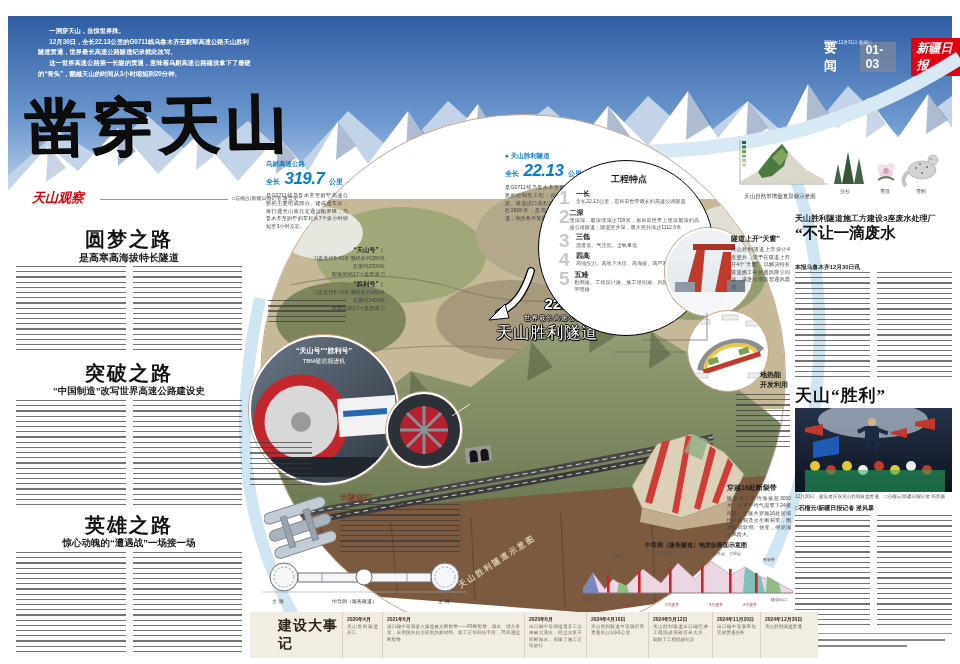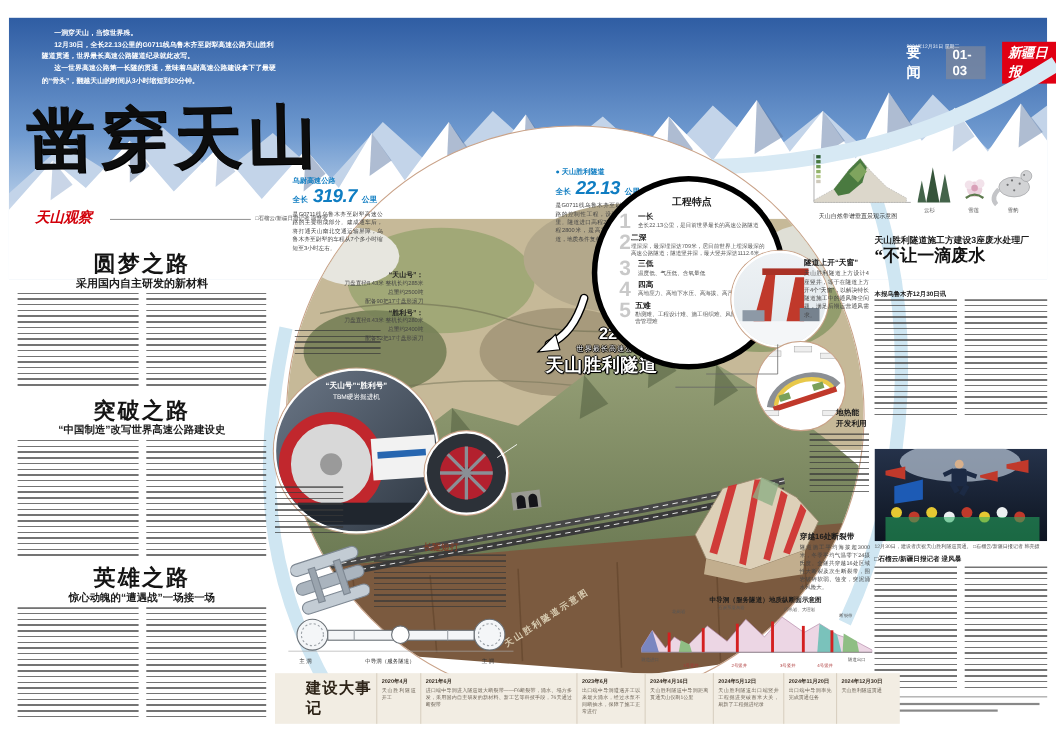--- a/index.html
+++ b/index.html
@@ -161,41 +161,41 @@
         <path d="M 13,12 L 13,4 A 4,4 0 0 1 21,4 L 21,12 Z" fill="#14141a"></path>
       </g>
     </svg>
   </div>
 
   <div class="abs" style="left:492px;top:294px;width:106px;text-align:right;line-height:1.25;">
     <div class="outline-w" style="font-weight:700;">
       <span style="font-size:15px;">22.13</span><span style="font-size:8px;">公里</span>
     </div>
     <div class="outline-w" style="font-size:6.4px;letter-spacing:1px;">世界最长高速公路隧道</div>
-    <div class="outline-w" style="font-size:16.5px;font-weight:700;letter-spacing:.5px;">天山胜利隧道</div>
+    <div class="outline-w" style="font-size:16.5px;font-weight:400;letter-spacing:.5px;">天山胜利隧道</div>
   </div>
 
   <div class="abs" style="left:452px;top:556px;transform:rotate(-33deg);font-size:8px;font-weight:700;color:#d9cdb2;letter-spacing:2px;">天山胜利隧道示意图</div>
 
   <div class="abs" style="left:266px;top:160px;width:82px;">
     <div class="stat-label">乌尉高速公路</div>
     <div class="stat-line"><span class="stat-prefix">全长</span>
       <span class="stat-val">319.7</span>
       <span class="stat-unit">公里</span></div>
     <div class="stat-desc" style="margin-top:3px;">是G0711线乌鲁木齐至尉犁高速公路的主要组成部分。建成通车后，将打通天山南北交通运输屏障，乌鲁木齐至尉犁的车程从7个多小时缩短至3小时左右。</div>
   </div>
   <div class="abs" style="left:505px;top:152px;width:82px;">
     <div class="stat-label">● 天山胜利隧道</div>
     <div class="stat-line"><span class="stat-prefix">全长</span>
       <span class="stat-val">22.13</span>
       <span class="stat-unit">公里</span></div>
     <div class="stat-desc" style="margin-top:3px;">是G0711线乌鲁木齐至尉犁高速公路的控制性工程，设计时速100公里。隧道进口高程2770米、出口高程2800米，是高寒高海拔特长隧道，地质条件复杂，施工难度大。</div>
   </div>
 
-  <div class="abs circle" style="left:538px;top:160px;width:176px;height:176px;background:#fff;border:5px solid #000000;box-sizing:border-box;padding:12px 14px 0 20px;">
+  <div class="abs circle" style="left:538px;top:160px;width:176px;height:176px;background:#fff;border:1px solid #000000;box-sizing:border-box;padding:12px 14px 0 20px;">
     <div style="text-align:center;font-size:9px;font-weight:700;color:#1c1c1c;margin-bottom:4px;">工程特点</div>
     <div class="feat-row">
       <div class="feat-num">1</div>
       <div>
           <div class="feat-label">一长</div>
         <div class="feat-text">全长22.13公里，是目前世界最长的高速公路隧道</div>
         </div>
     </div>
     <div class="feat-row">
       <div class="feat-num">2</div>
@@ -268,21 +268,21 @@
 
   <svg class="abs" style="left:264px;top:494px;" width="72" height="66" viewBox="0 0 72 66">
     <g transform="rotate(-18 36 33)" stroke="#7e8893" fill="#c3ccd4">
       <rect x="4" y="10" width="64" height="11" rx="5.5"></rect>
       <rect x="4" y="28" width="64" height="11" rx="5.5" fill="#aab4be"></rect>
       <rect x="4" y="46" width="64" height="11" rx="5.5"></rect>
       <rect x="20" y="18" width="6" height="32" fill="#9aa4ae"></rect>
       <rect x="44" y="18" width="6" height="32" fill="#9aa4ae"></rect>
     </g>
   </svg>
-  <div class="abs" style="left:340px;top:492px;font-size:8px;font-weight:700;color:#7d3f2a;margin-left:45px;">长隧短打</div>
+  <div class="abs" style="left:340px;top:492px;font-size:8px;font-weight:700;color:#7d3f2a;">长隧短打</div>
   <div class="abs tx" style="left:340px;top:504px;width:120px;height:50px;"></div>
   <svg class="abs" style="left:262px;top:560px;" width="205" height="36" viewBox="0 0 205 36">
     <line x1="0" y1="32" x2="205" y2="32" stroke="#aaa" stroke-width=".6"></line>
     <circle cx="22" cy="17" r="14" fill="#f4f6f8" stroke="#6a7076"></circle>
     <circle cx="22" cy="17" r="10" fill="none" stroke="#9aa0a6" stroke-dasharray="2 2"></circle>
     <circle cx="183" cy="17" r="14" fill="#f4f6f8" stroke="#6a7076"></circle>
     <circle cx="183" cy="17" r="10" fill="none" stroke="#9aa0a6" stroke-dasharray="2 2"></circle>
     <rect x="36" y="13" width="133" height="9" fill="#f4f6f8" stroke="#6a7076"></rect>
     <circle cx="102" cy="17" r="8" fill="#fff" stroke="#6a7076"></circle>
     <line x1="60" y1="13" x2="60" y2="22" stroke="#9aa0a6"></line>
@@ -428,21 +428,21 @@
   <svg class="abs" style="left:0;top:0;pointer-events:none;" width="960" height="664">
     <path d="M 531,271 C 524,294 514,306 499,313" fill="none" stroke="#000" stroke-width="8" stroke-linecap="round"></path>
     <path d="M 531,271 C 524,294 514,306 499,313" fill="none" stroke="#fff" stroke-width="5.5" stroke-linecap="round"></path>
     <polygon points="489,320 505,304 509,318" fill="#fff" stroke="#000" stroke-width="1"></polygon>
     <polyline points="707,313 707,340 642,340" fill="none" stroke="#666" stroke-width=".7"></polyline>
     <polyline points="686,352 614,352" fill="none" stroke="#666" stroke-width=".7"></polyline>
     <polyline points="452,416 470,404" fill="none" stroke="#fff" stroke-width=".8"></polyline>
   </svg>
 
   <div class="abs art-title" style="left:16px;top:226px;width:226px;font-size:20px;">圆梦之路</div>
-  <div class="abs art-sub" style="left:16px;top:251px;width:226px;font-size:10px;">采用国内自主研发的新材料</div>
+  <div class="abs art-sub" style="left:16px;top:251px;width:226px;font-size:10px;">是高寒高海拔特长隧道</div>
   <div class="abs cols" style="left:16px;top:266px;width:226px;height:88px;">
     <div class="tx"></div>
     <div class="tx"></div>
   </div>
 
   <div class="abs art-title" style="left:16px;top:360px;width:226px;font-size:20px;">突破之路</div>
   <div class="abs art-sub" style="left:16px;top:385px;width:226px;font-size:9.5px;">“中国制造”改写世界高速公路建设史</div>
   <div class="abs cols" style="left:16px;top:400px;width:226px;height:106px;">
     <div class="tx"></div>
     <div class="tx"></div>
@@ -458,20 +458,21 @@
   <div class="abs" style="left:795px;top:213px;width:157px;font-size:8px;font-weight:700;color:#1c1c1c;">天山胜利隧道施工方建设3座废水处理厂</div>
   <div class="abs serif" style="left:795px;top:224px;width:157px;font-size:15.5px;font-weight:700;line-height:1.15;color:#111;">
     <div>“不让一滴废水</div>
   </div>
   <div class="abs" style="left:795px;top:263px;font-size:5.8px;font-weight:700;color:#222;">本报乌鲁木齐12月30日讯</div>
   <div class="abs cols" style="left:795px;top:272px;width:157px;height:108px;">
     <div class="tx"></div>
     <div class="tx"></div>
   </div>
 
+  <div class="abs serif" style="left:795px;top:384px;width:157px;font-size:17px;font-weight:700;color:#111;letter-spacing:1px;">天山“胜利”</div>
   <svg class="abs" style="left:795px;top:408px;" width="157" height="84" viewBox="0 0 157 84">
     <defs>
         <linearGradient id="ph" x1="0" y1="0" x2="0" y2="1">
       <stop offset="0" stop-color="#25324a"></stop>
           <stop offset="1" stop-color="#0d1420"></stop>
         </linearGradient>
       </defs>
     <rect width="157" height="84" fill="url(#ph)"></rect>
     <ellipse cx="78" cy="12" rx="55" ry="18" fill="#b9c6d6" opacity=".7"></ellipse>
     <g fill="#c0392b">

